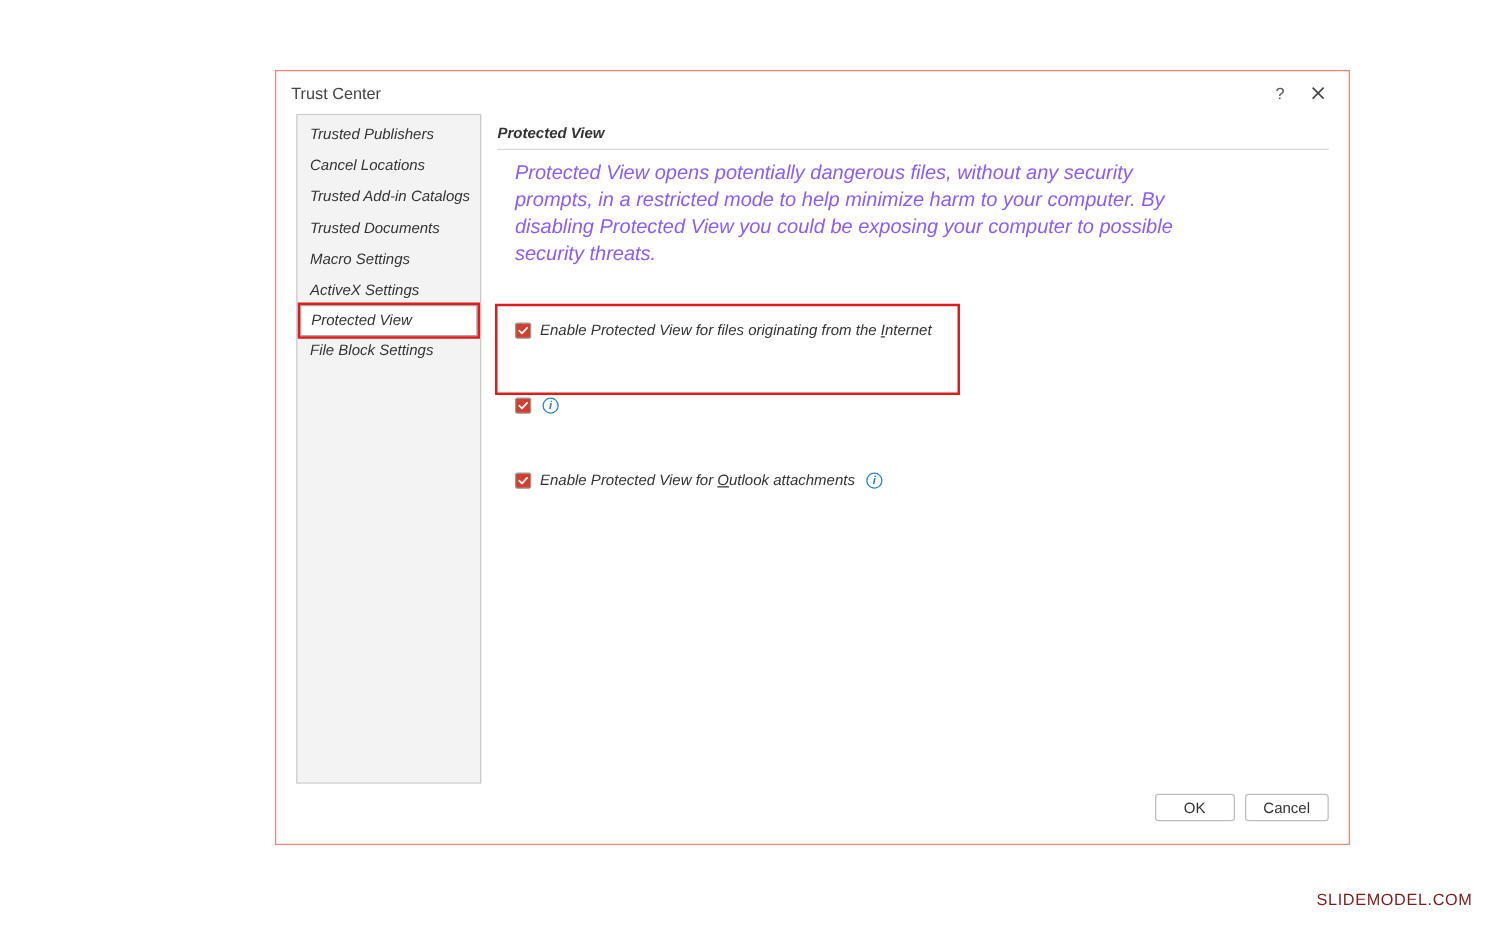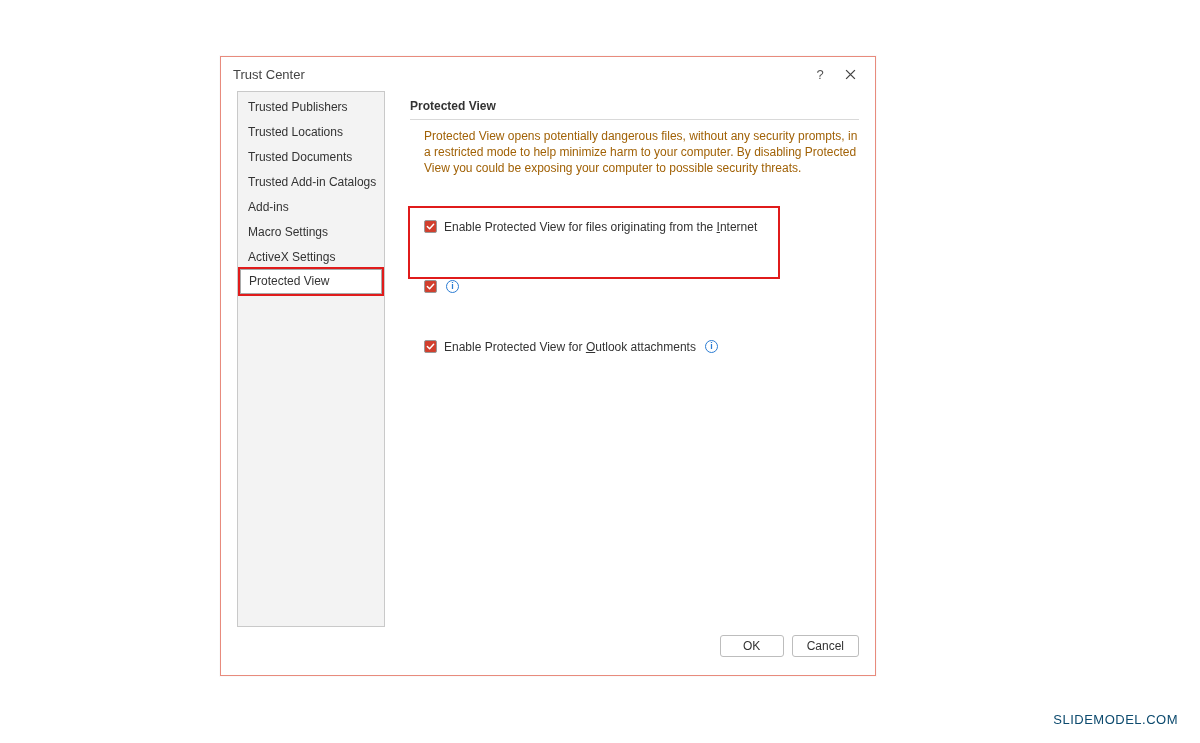--- a/index.html
+++ b/index.html
@@ -8,21 +8,21 @@
     width: 1200px; height: 743px;
     background: #ffffff;
     font-family: "Segoe UI", Tahoma, sans-serif;
     font-size: 12px;
     color: #333;
     position: relative;
   }
   .dialog {
     position: absolute;
     left: 220px; top: 56px;
-    width: 656px; height: 620px;
+    width: 860px; height: 620px;
     border: 1px solid #e88b7d;
     background: #ffffff;
     box-shadow: 0 0 0 1px rgba(0,0,0,0.02);
     display: flex;
     flex-direction: column;
   }
   .titlebar {
     height: 34px;
     display: flex;
     align-items: center;
@@ -37,22 +37,23 @@
     display: flex; align-items: center; justify-content: center;
     color: #555;
     font-size: 13px;
     cursor: pointer;
   }
   .titlebar .btn.close svg { width: 11px; height: 11px; }
   .body {
     flex: 1;
     display: flex;
     padding: 0 16px 0 16px;
-    gap: 25px;
+    gap: 13px;
     overflow: hidden;
+    font-style: italic;
   }
   .sidebar {
     width: 148px;
     border: 1px solid #c9c9c9;
     background: #f3f3f3;
     padding: 3px 0;
     overflow: hidden;
   }
   .nav-item {
     padding: 5px 10px;
@@ -83,22 +84,22 @@
   }
   .section-title {
     font-weight: 600;
     font-size: 12px;
     color: #333;
     padding-bottom: 6px;
     border-bottom: 1px solid #d9d9d9;
     margin-bottom: 8px;
   }
   .desc {
-    font-size: 12px;
-    color: #a16207;
+    font-size: 16px;
+    color: #8b5cf6;
     line-height: 1.35;
     max-width: 560px;
     padding-left: 14px;
   }
   .options {
     margin-top: 4px;
     padding-left: 14px;
     position: relative;
   }
   .option-row {
@@ -156,21 +157,21 @@
     color: #333;
     cursor: pointer;
     display: inline-flex;
     align-items: center; justify-content: center;
   }
   .watermark {
     position: absolute;
     right: 22px; bottom: 16px;
     font-size: 13px;
     letter-spacing: 0.5px;
-    color: #0c4a6e;
+    color: #7f1d1d;
     font-family: Arial, sans-serif;
   }
   .ul { text-decoration: underline; }
 </style>
 </head>
 <body>
 
 <div class="dialog">
 
   <div class="titlebar">
@@ -180,27 +181,27 @@
     <span class="btn close">
       <svg viewBox="0 0 10 10">
         <path d="M1 1 L9 9 M9 1 L1 9" stroke="#444" stroke-width="1.2" fill="none"></path>
       </svg>
     </span>
   </div>
 
   <div class="body">
     <div class="sidebar" id="sidebar">
         <div class="nav-item"><span>Trusted Publishers</span></div>
-        <div class="nav-item"><span>Trusted Locations</span></div>
+        <div class="nav-item"><span>Cancel Locations</span></div>
+        <div class="nav-item"><span>Trusted Add-in Catalogs</span></div>
         <div class="nav-item"><span>Trusted Documents</span></div>
-        <div class="nav-item"><span>Trusted Add-in Catalogs</span></div>
-        <div class="nav-item"><span>Add-ins</span></div>
         <div class="nav-item"><span>Macro Settings</span></div>
         <div class="nav-item"><span>ActiveX Settings</span></div>
         <div class="nav-item selected redbox"><span>Protected View</span></div>
+        <div class="nav-item"><span>File Block Settings</span></div>
       </div>
 
     <div class="main">
       <div class="section-title">Protected View</div>
       <div class="desc">Protected View opens potentially dangerous files, without any security prompts, in a restricted mode to help minimize harm to your computer. By disabling Protected View you could be exposing your computer to possible security threats.</div>
 
       <div class="options" id="options">
         <div class="red-box-overlay" style="left:-2px; top:-11px; width:372px; height:73px;"></div>
       <div class="option-row">
             <span class="cb">

